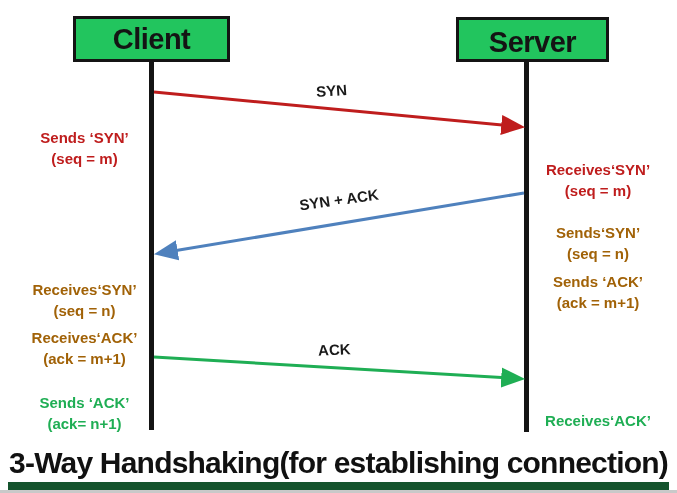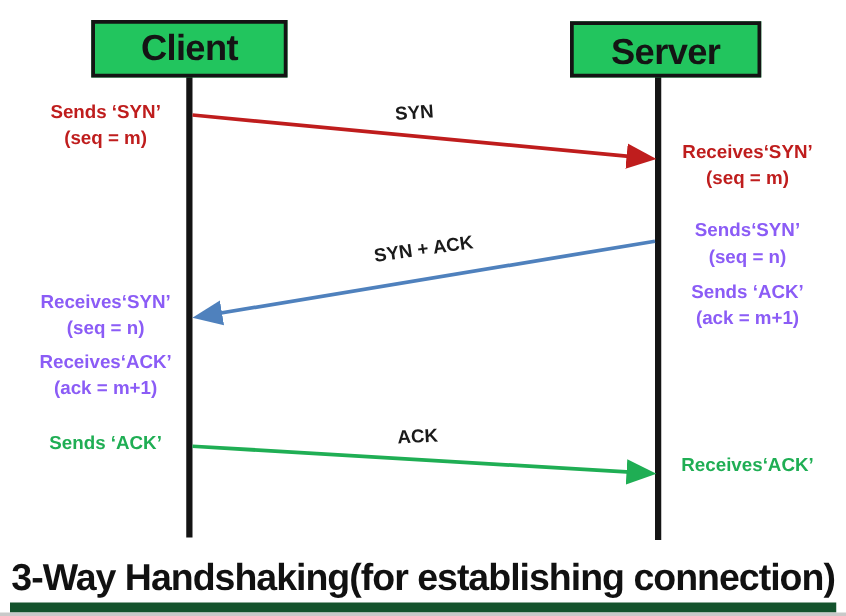--- a/index.html
+++ b/index.html
@@ -17,26 +17,26 @@
   .actor-server{left:456px;top:17px;width:147px;height:39px;align-items:flex-end;}
   .msg-label{
     position:absolute;font-size:15px;font-weight:bold;color:#1a1a1a;
     white-space:nowrap;transform-origin:center;
   }
   .msg-syn{left:316px;top:82px;transform:rotate(-4deg);}
   .msg-synack{left:299px;top:191px;transform:rotate(-8deg);}
   .msg-ack{left:318px;top:341px;transform:rotate(-3deg);}
   .note{
     position:absolute;width:125px;text-align:center;
-    font-size:15px;font-weight:bold;line-height:21px;white-space:nowrap;
+    font-size:15px;font-weight:bold;line-height:21px;white-space:nowrap;margin-top:48px;
   }
   .note-left{left:22px;}
   .note-right{left:536px;width:124px;}
   .c-red{color:#bf1d1d;}
-  .c-blue{color:#8b5cf6;}
+  .c-blue{color:#a16207;}
   .c-green{color:#1fae54;}
   .n-l0{top:79px;}  .n-l1{top:231px;} .n-l2{top:279px;} .n-l3{top:344px;}
   .n-r0{top:111px;} .n-r1{top:174px;} .n-r2{top:223px;} .n-r3{top:362px;}
   .title-wrap{
     position:absolute;left:0;right:0;top:446px;text-align:center;
   }
   .title-text{
     display:inline-block;font-size:30px;font-weight:bold;color:#111;
     letter-spacing:-0.8px;border-bottom:8px solid #14532d;padding:0 1px 2px 1px;
     white-space:nowrap;
@@ -89,20 +89,21 @@
   <div class="note note-left c-blue n-l1">
     <div>Receives‘SYN’</div>
     <div>(seq = n)</div>
   </div>
   <div class="note note-left c-blue n-l2">
     <div>Receives‘ACK’</div>
     <div>(ack = m+1)</div>
   </div>
   <div class="note note-left c-green n-l3">
     <div>Sends ‘ACK’</div>
+    <div>(ack= n+1)</div>
   </div>
 
   <div class="note note-right c-red n-r0">
     <div>Receives‘SYN’</div>
     <div>(seq = m)</div>
   </div>
   <div class="note note-right c-blue n-r1">
     <div>Sends‘SYN’</div>
     <div>(seq = n)</div>
   </div>

